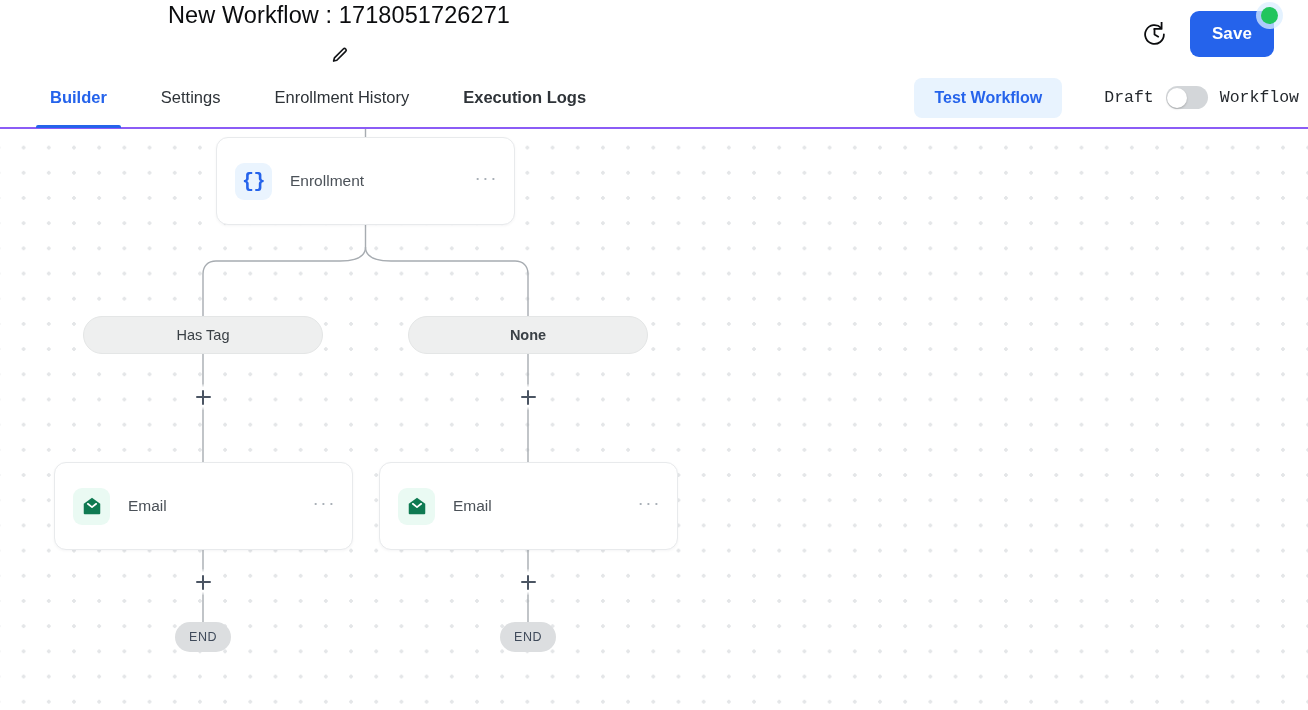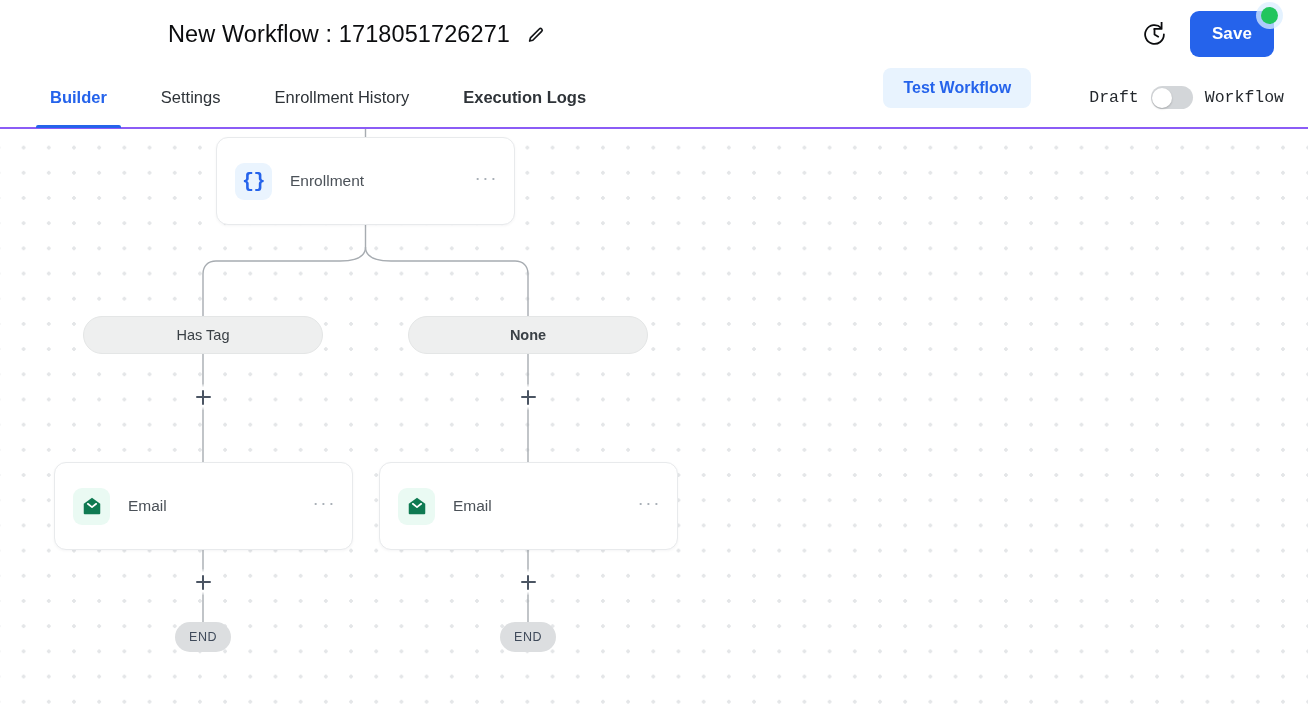--- a/index.html
+++ b/index.html
@@ -31,20 +31,21 @@
     display: flex;
     align-items: center;
     position: relative;
     box-sizing: border-box;
   }
   .title-wrap {
     display: flex;
     align-items: center;
     gap: 14px;
     margin-left: 168px;
+    flex-direction: column;
   }
   .wf-title {
     font-size: 23.5px;
     font-weight: 400;
     color: #0b0c0e;
     letter-spacing: 0.1px;
     white-space: nowrap;
   }
   .edit-icon {
     width: 22px;
@@ -139,22 +140,23 @@
     left: 0;
     right: 0;
     bottom: -1px;
     height: 3px;
     background: #2563eb;
     border-radius: 2px 2px 0 0;
   }
   .tabbar-right {
     margin-left: auto;
     display: flex;
-    gap: 16px;
-    padding-right: 24px;
+    align-items: center;
+    gap: 0;
+    padding-right: 9px;
   }
   .test-btn {
     background: #e8f3fe;
     color: #2563eb;
     border: none;
     font-family: "Liberation Sans", sans-serif;
     font-size: 16px;
     font-weight: 700;
     border-radius: 8px;
     height: 40px;

